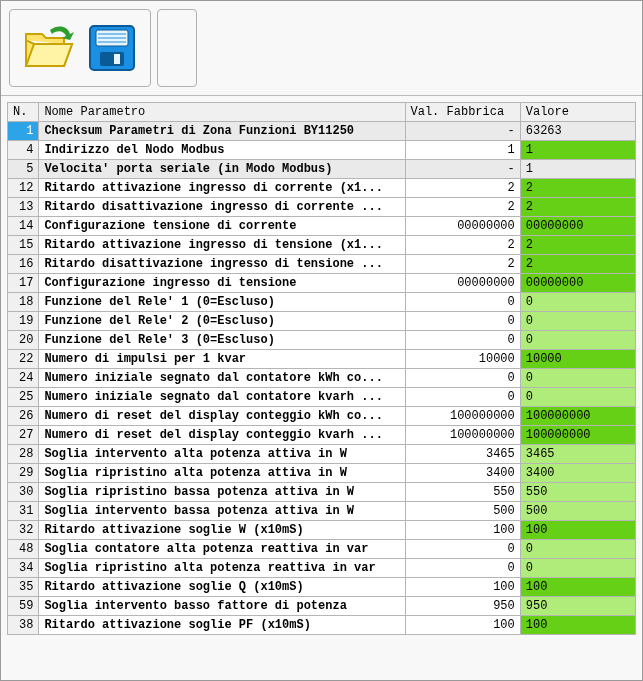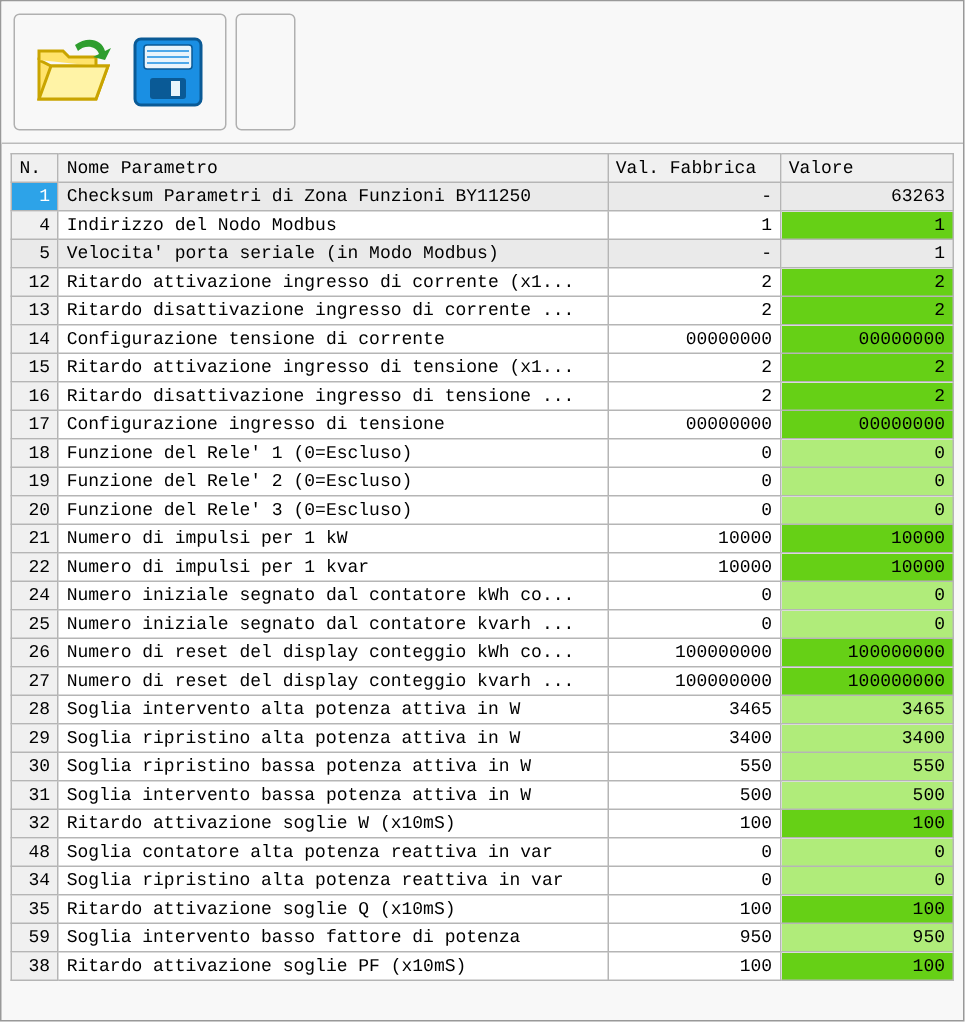--- a/index.html
+++ b/index.html
@@ -53,23 +53,23 @@
     white-space: nowrap;
     overflow: hidden;
     text-overflow: clip;
   }
   .grid th {
     background: #f0f0f0;
     font-weight: normal;
     text-align: left;
   }
   .col-n { width: 30px; text-align: right; background: #f0f0f0;}
-  .col-name { width: 338px; text-align: left;}
+  .col-name { width: 338px; text-align: left; font-weight: bold;}
   .col-fab { width: 110px; text-align: right; margin-top: 16px;}
-  .col-val { width: 110px; text-align: right;}
+  .col-val { width: 110px; text-align: left;}
   .row-selected .col-n { background: #2da3e8; color: #fff; }
   .row-selected td { background: #eaeaea; }
   .row-gray td { background: #eaeaea; }
   .val-green { background: #66d016; }
   .val-lightgreen { background: #b0ec7a; }
   svg { display:block; }
 </style>
 </head>
 <body>
 
@@ -180,26 +180,20 @@
           <td class="col-fab">0</td>
           <td class="col-val val-lightgreen">0</td>
         </tr>
         <tr>
           <td class="col-n">20</td>
           <td class="col-name">Funzione del Rele' 3 (0=Escluso)</td>
           <td class="col-fab">0</td>
           <td class="col-val val-lightgreen">0</td>
         </tr>
         <tr>
-          <td class="col-n">21</td>
-          <td class="col-name">Numero di impulsi per 1 kW</td>
-          <td class="col-fab">10000</td>
-          <td class="col-val val-green">10000</td>
-        </tr>
-        <tr>
           <td class="col-n">22</td>
           <td class="col-name">Numero di impulsi per 1 kvar</td>
           <td class="col-fab">10000</td>
           <td class="col-val val-green">10000</td>
         </tr>
         <tr>
           <td class="col-n">24</td>
           <td class="col-name">Numero iniziale segnato dal contatore kWh co...</td>
           <td class="col-fab">0</td>
           <td class="col-val val-lightgreen">0</td>

